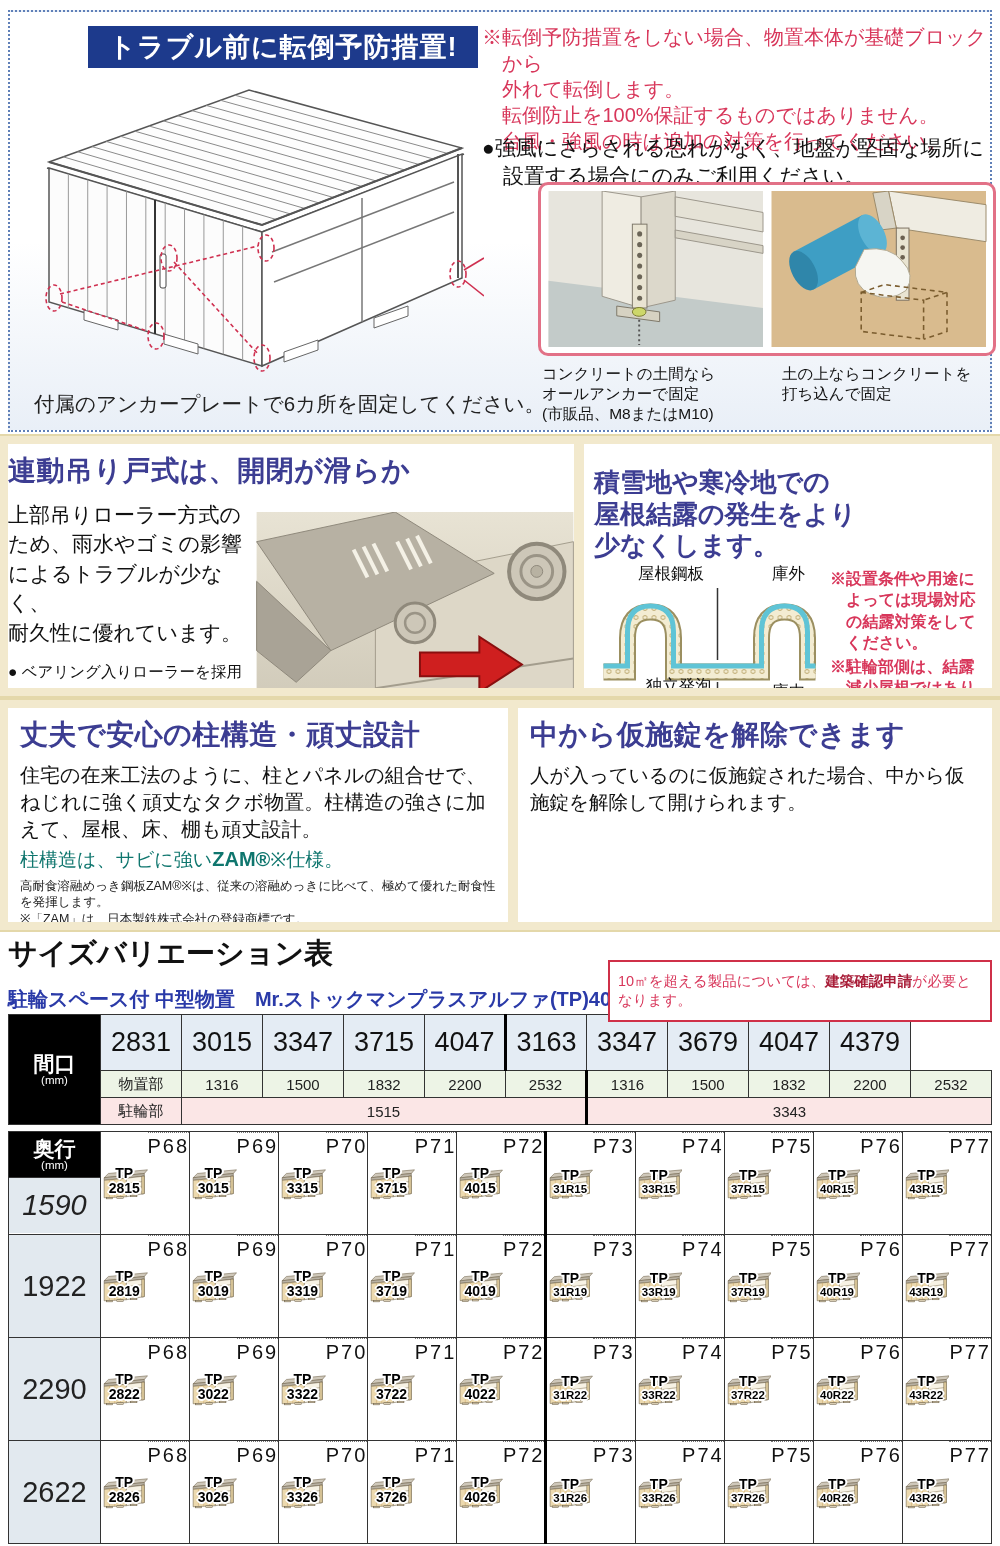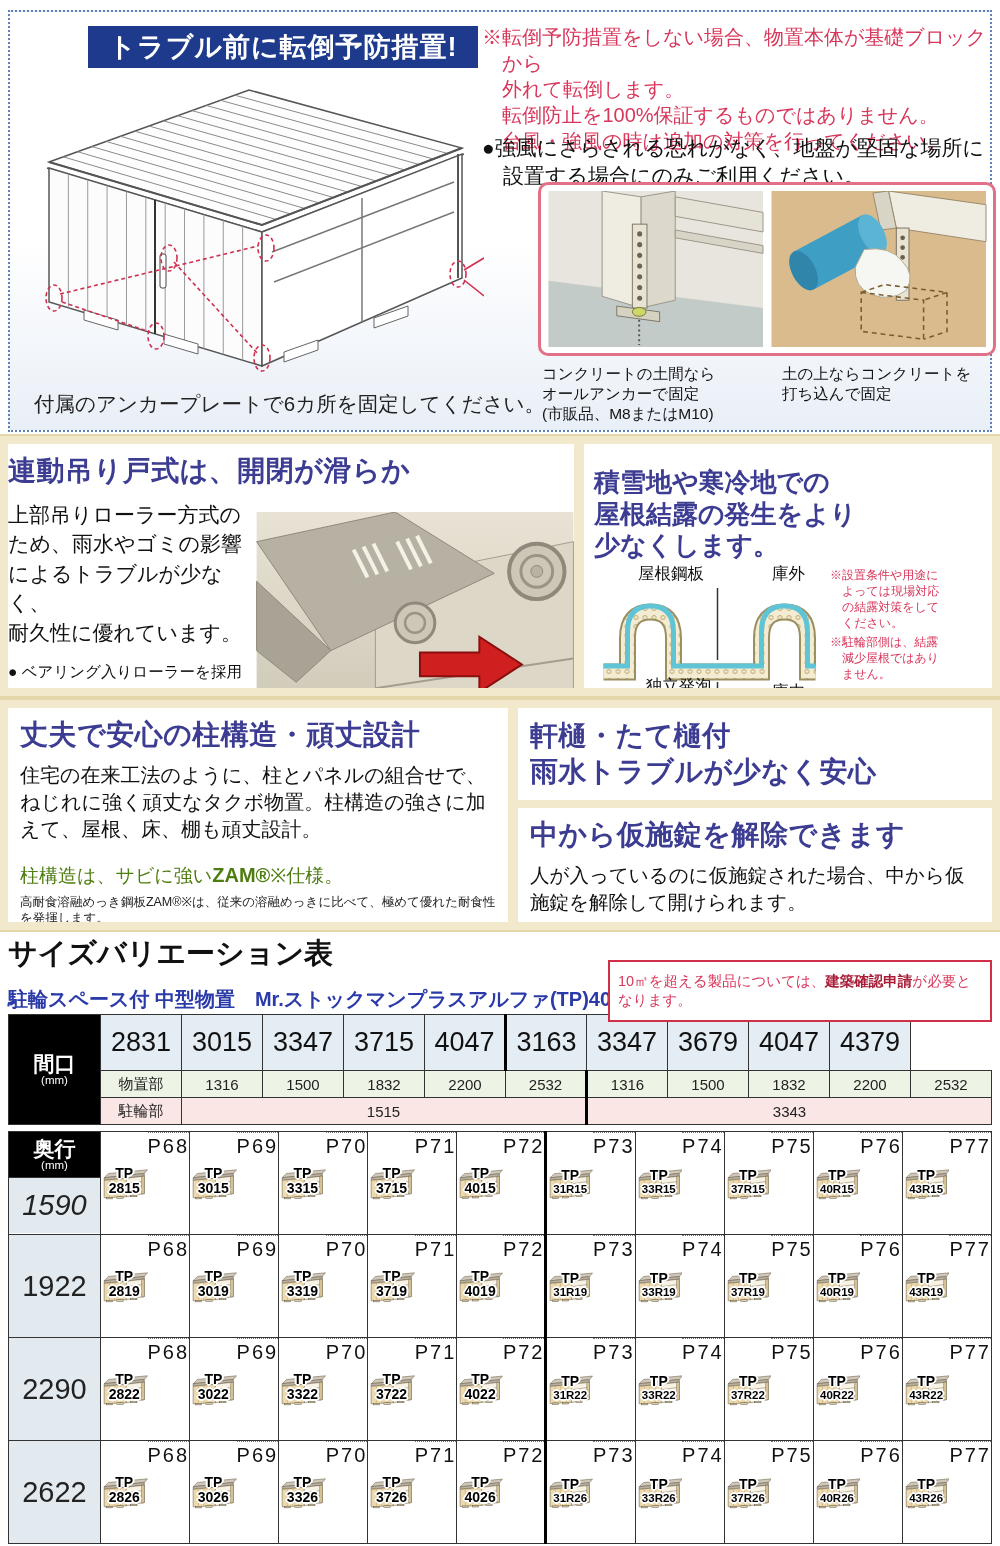--- a/index.html
+++ b/index.html
@@ -38,26 +38,26 @@
   .door-text{width:244px;flex:none;}
   .door-body{font-size:21px;line-height:1.4;white-space:pre-line;color:#111;}
   .door-bullets{margin-top:12px;font-size:15.5px;line-height:1.65;color:#111;}
   .door-photo{flex:1;display:flex;align-items:flex-end;justify-content:flex-end;}
 
   .box-snow{flex:1;padding:23px 10px;}
   .snow-title{color:#3c3d92;font-size:26px;font-weight:600;line-height:1.22;white-space:pre-line;}
   .snow-flex{display:flex;margin-top:2px;}
   .diagram{position:relative;width:236px;height:152px;flex:none;}
   .dlabel{position:absolute;font-size:16.5px;color:#111;white-space:pre-line;text-align:center;line-height:1.2;}
-  .snow-notes{flex:1;color:#d8365a;font-size:12px;line-height:1.33;padding-top:4px;}
+  .snow-notes{flex:1;color:#d8365a;font-size:16px;line-height:1.33;padding-top:4px;font-weight:bold;}
   .snote{white-space:pre-line;padding-left:1em;text-indent:-1em;margin-bottom:3px;}
 
   .box-pillar{width:500px;padding:8px 12px;}
   .pillar-body{font-size:20px;line-height:1.36;margin-top:8px;color:#111;}
-  .zam-line{font-size:19px;margin-top:18px;color:#4d7c0f;}
+  .zam-line{font-size:19px;margin-top:2px;color:#0f766e;}
   .zam-line b{font-size:20px;}
   .fine-print{font-size:12.5px;line-height:1.35;margin-top:5px;white-space:pre-line;color:#222;}
   .right-col{flex:1;display:flex;flex-direction:column;gap:8px;background:transparent;}
   .box-gutter{padding:10px 12px;flex:none;}
   .gutter-title{white-space:pre-line;line-height:1.28;}
   .box-unlock{padding:8px 12px;flex:1;}
   .unlock-body{font-size:19.5px;line-height:1.38;margin-top:8px;color:#111;}
 
   
   .sec-size{position:absolute;left:8px;top:934px;width:984px;}
@@ -331,24 +331,20 @@
     <div class="wbox box-pillar">
       <div class="sec-title">丈夫で安心の柱構造・頑丈設計</div>
       <div class="pillar-body">住宅の在来工法のように、柱とパネルの組合せで、ねじれに強く頑丈なタクボ物置。柱構造の強さに加えて、屋根、床、棚も頑丈設計。</div>
       <div class="zam-line"><span>柱構造は、サビに強い</span><b>ZAM®</b><span>※仕様。</span></div>
       <div class="fine-print">高耐食溶融めっき鋼板ZAM®※は、従来の溶融めっきに比べて、極めて優れた耐食性を発揮します。
 ※「ZAM」は、日本製鉄株式会社の登録商標です。
 　「ZAM」は、日本製鉄株式会社が開発した溶融亜鉛ーアルミニウムーマグネシウム合金
 　めっき鋼板の商品名です。</div>
     </div>
     <div class="right-col">
-      <div class="wbox box-gutter">
-        <div class="sec-title gutter-title">軒樋・たて樋付
-雨水トラブルが少なく安心</div>
-      </div>
       <div class="wbox box-unlock">
         <div class="sec-title">中から仮施錠を解除できます</div>
         <div class="unlock-body">人が入っているのに仮施錠された場合、中から仮施錠を解除して開けられます。</div>
       </div>
     </div>
   </div>
 
   <section class="sec-size">
     <div class="size-head">
       <div class="size-title">サイズバリエーション表</div>

